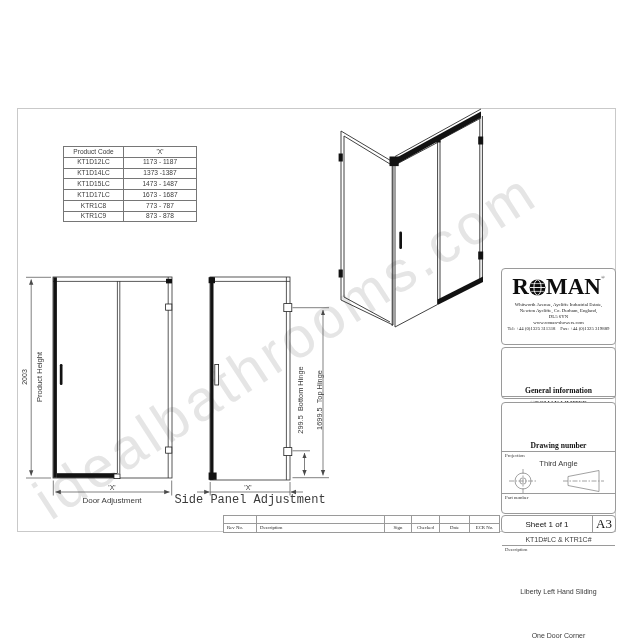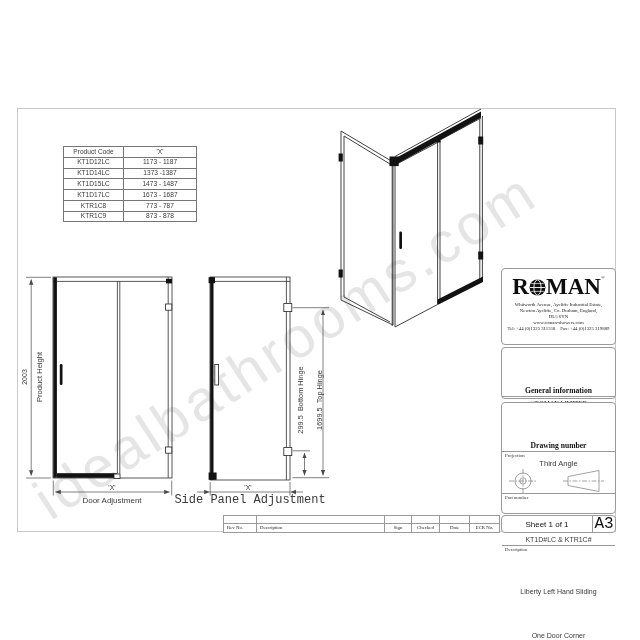--- a/index.html
+++ b/index.html
@@ -51,21 +51,21 @@
                    font-size:4.8px;color:#222;line-height:8px;white-space:nowrap;overflow:hidden;}
   #rev-strip .cell.first{border-left:none;}
   #rev-strip .cell.toprow{border-top:none;}
   #rev-strip .pad{padding-left:3px;}
   #rev-strip .mid{text-align:center;}
 
   
   #sheet-row{left:501px;top:515px;width:115px;height:18px;display:flex;align-items:stretch;}
   #sheet-cell{flex:1;display:flex;align-items:center;justify-content:center;font-size:8px;font-family:Liberation Sans, sans-serif;}
   #size-cell{width:22px;border-left:0.9px solid #9a9a9a;display:flex;align-items:center;justify-content:center;
-             font-size:16px;font-family:Liberation Mono, monospace;text-align:right;}
+             font-size:13px;font-family:Liberation Serif, serif;text-align:right;}
 </style>
 </head>
 <body>
 
 <div id="page">
 
   <div class="abs" id="sheet-frame"></div>
 
   <div class="abs sans" id="watermark">idealbathrooms.com</div>
 

